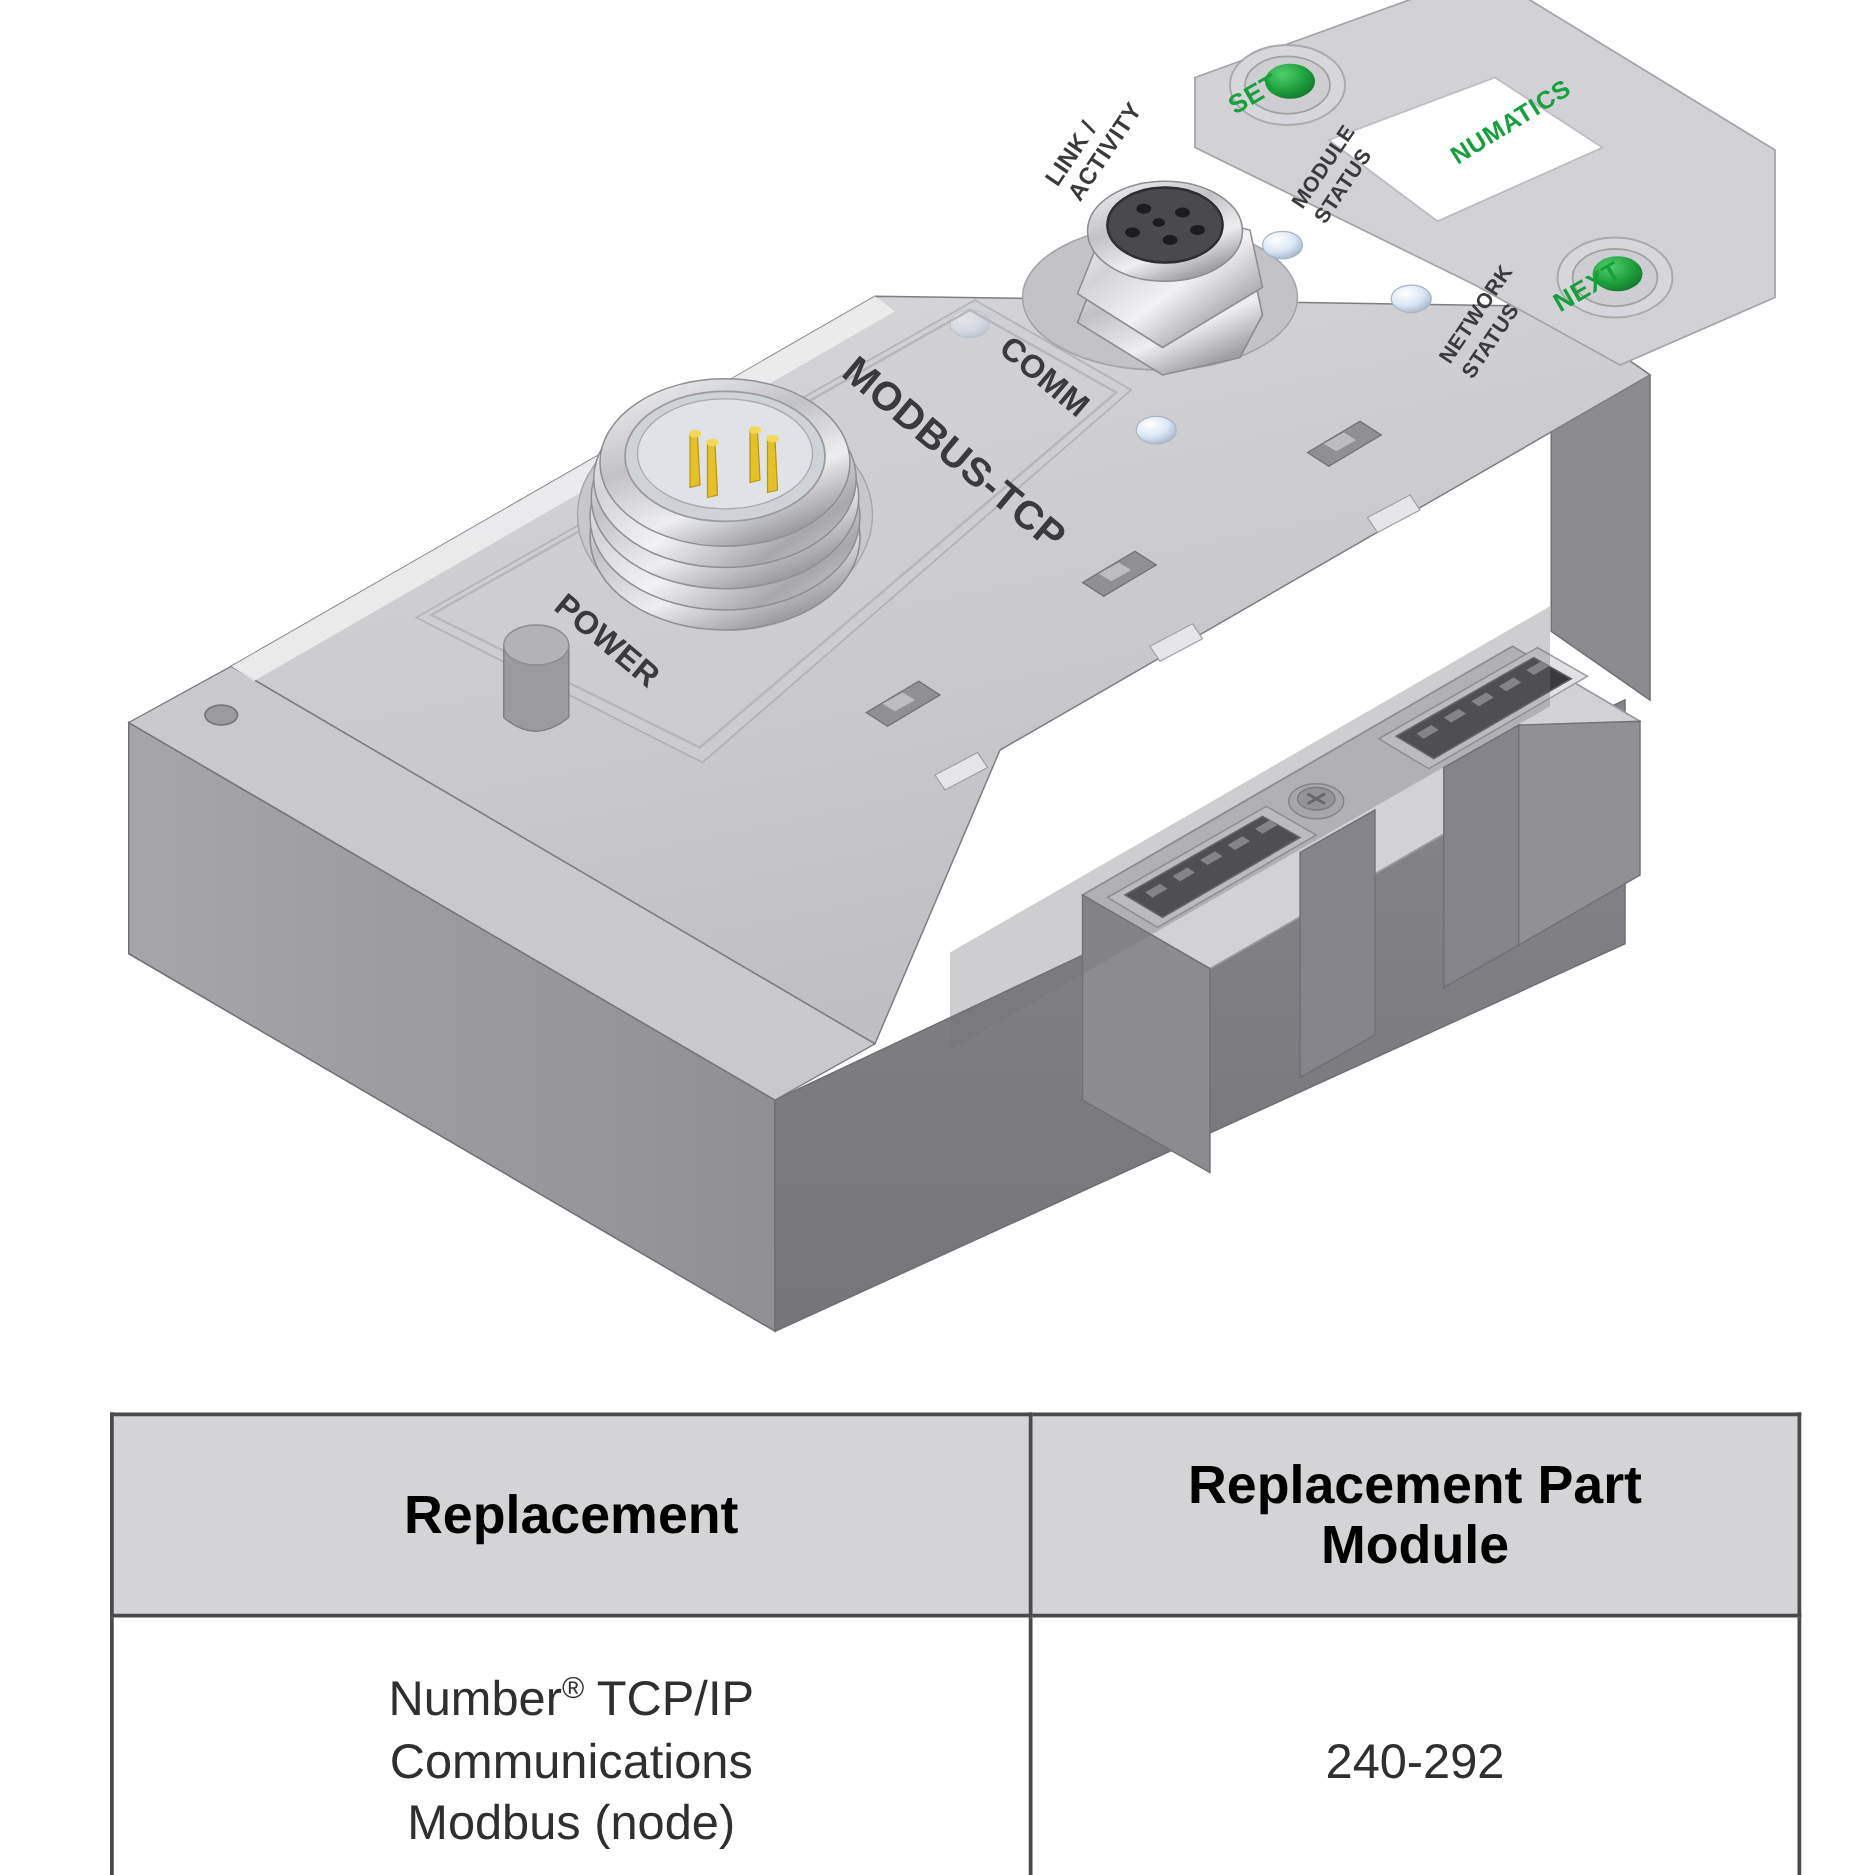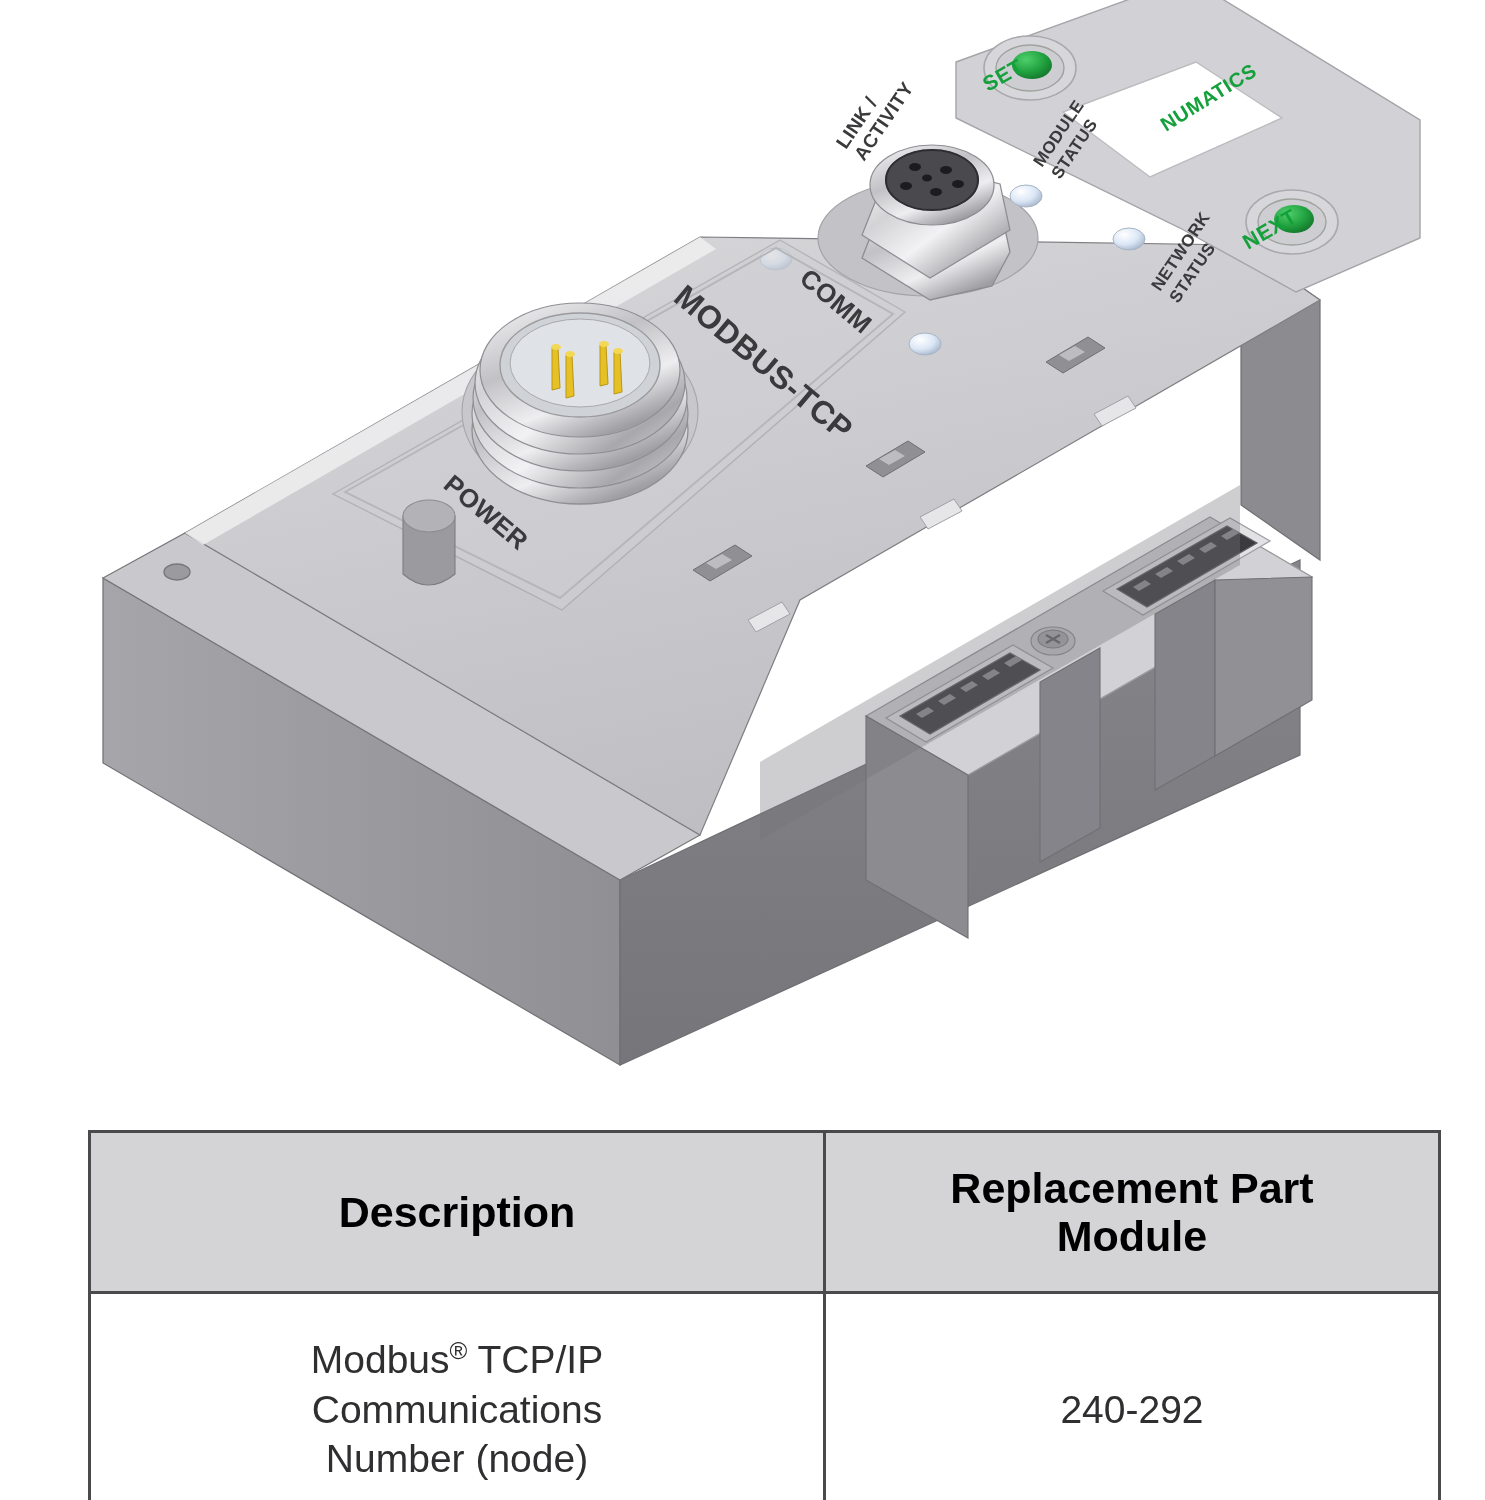--- a/index.html
+++ b/index.html
@@ -250,30 +250,30 @@
 </svg>
 </div>
 
 <table id="parts-table">
   <colgroup>
       <col class="col-desc">
       <col class="col-part">
     </colgroup>
   <thead>
     <tr>
-      <th>Description</th>
+      <th>Replacement</th>
       <th>
         <span>Replacement Part</span><br>
         <span>Module</span>
       </th>
     </tr>
   </thead>
   <tbody>
     <tr>
       <td>
-        <span>Modbus</span><sup class="reg">®</sup><span> TCP/IP</span><br>
+        <span>Number</span><sup class="reg">®</sup><span> TCP/IP</span><br>
         <span>Communications</span><br>
-        <span>Number (node)</span>
+        <span>Modbus (node)</span>
       </td>
       <td>240-292</td>
     </tr>
   </tbody>
 </table>
 
 </body></html>

